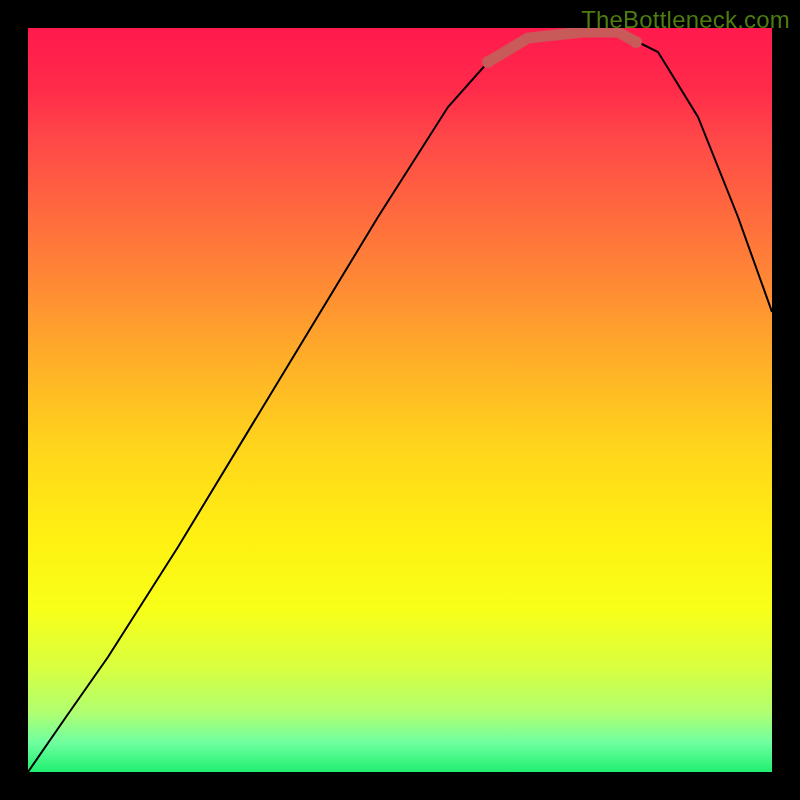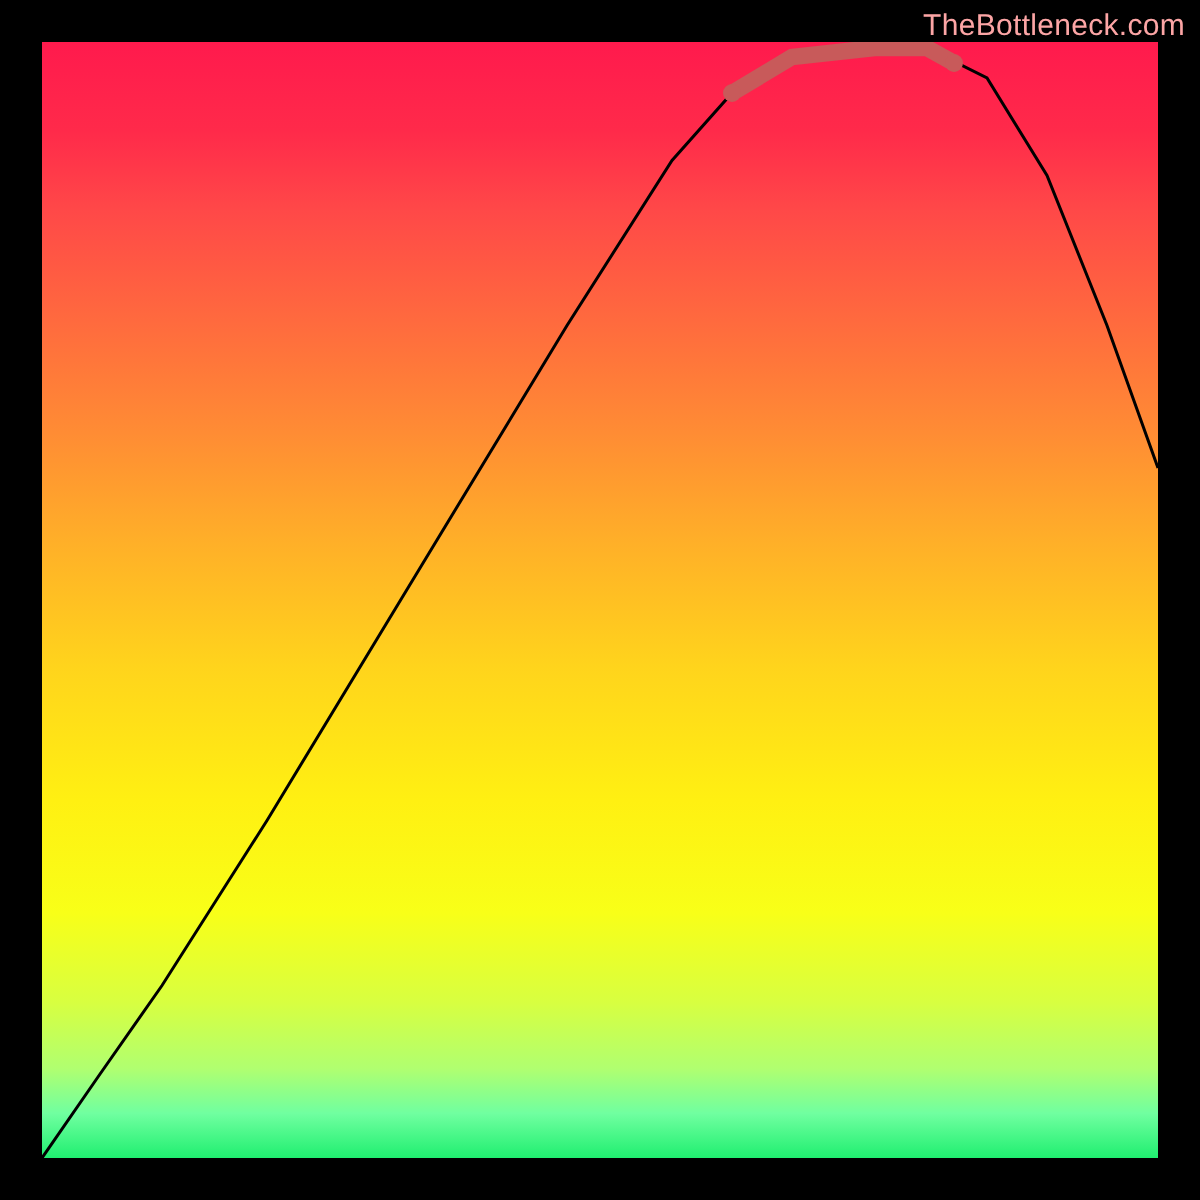--- a/index.html
+++ b/index.html
@@ -1,17 +1,17 @@
 <!DOCTYPE html>
 <html><head>
 <meta charset="utf-8">
 <style>
   * { margin: 0; padding: 0; box-sizing: border-box; }
   body { width: 800px; height: 800px; background: #000; position: relative; font-family: Arial, sans-serif; }
-  .watermark { position: absolute; top: 6px; right: 10px; color: #fca5a5; font-size: 20px; font-weight: 500; letter-spacing: 0.2px; }
+  .watermark { position: absolute; top: 6px; right: 10px; color: #4d7c0f; font-size: 24px; font-weight: 500; letter-spacing: 0.2px; }
   .plot-area { position: absolute; left: 28px; top: 28px; width: 744px; height: 744px; overflow: hidden; }
   .gradient-bg { position: absolute; inset: 0; background: linear-gradient(to bottom,
       #ff1a4d 0%,
       #ff2a4a 8%,
       #ff4848 15%,
       #ff6a3e 25%,
       #ff8c34 35%,
       #ffb028 45%,
       #ffd41c 56%,
       #fff012 68%,

